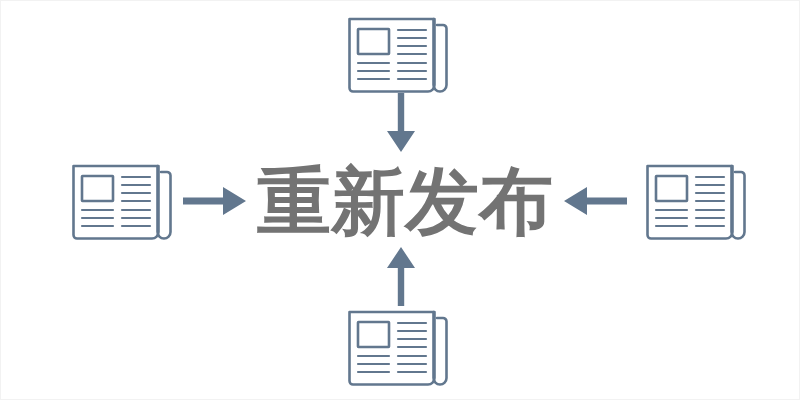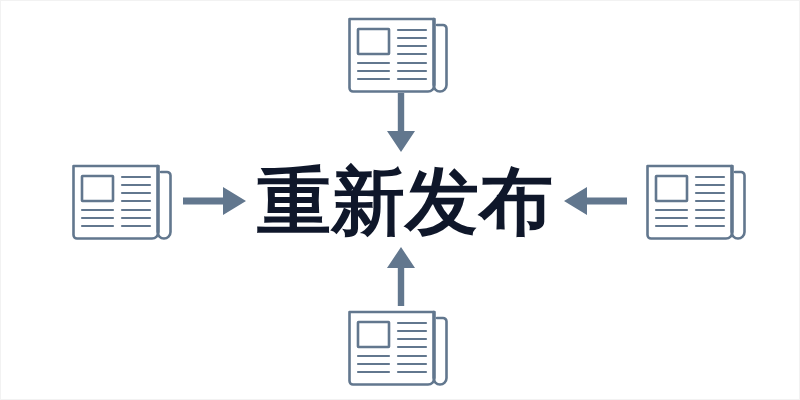--- a/index.html
+++ b/index.html
@@ -22,21 +22,21 @@
   }
   .center-label {
     position: absolute;
     left: 248px;
     top: 152px;
     width: 312px;
     height: 96px;
     display: flex;
     align-items: center;
     justify-content: center;
-    color: #0f172a;
+    color: #737373;
     font-family: "DejaVu Serif", "Liberation Serif", serif;
     font-size: 74px;
     font-weight: 700;
     line-height: 1;
     letter-spacing: 0px;
     white-space: nowrap;
     user-select: none;
   }
   svg { display: block; overflow: visible; }
 </style>

